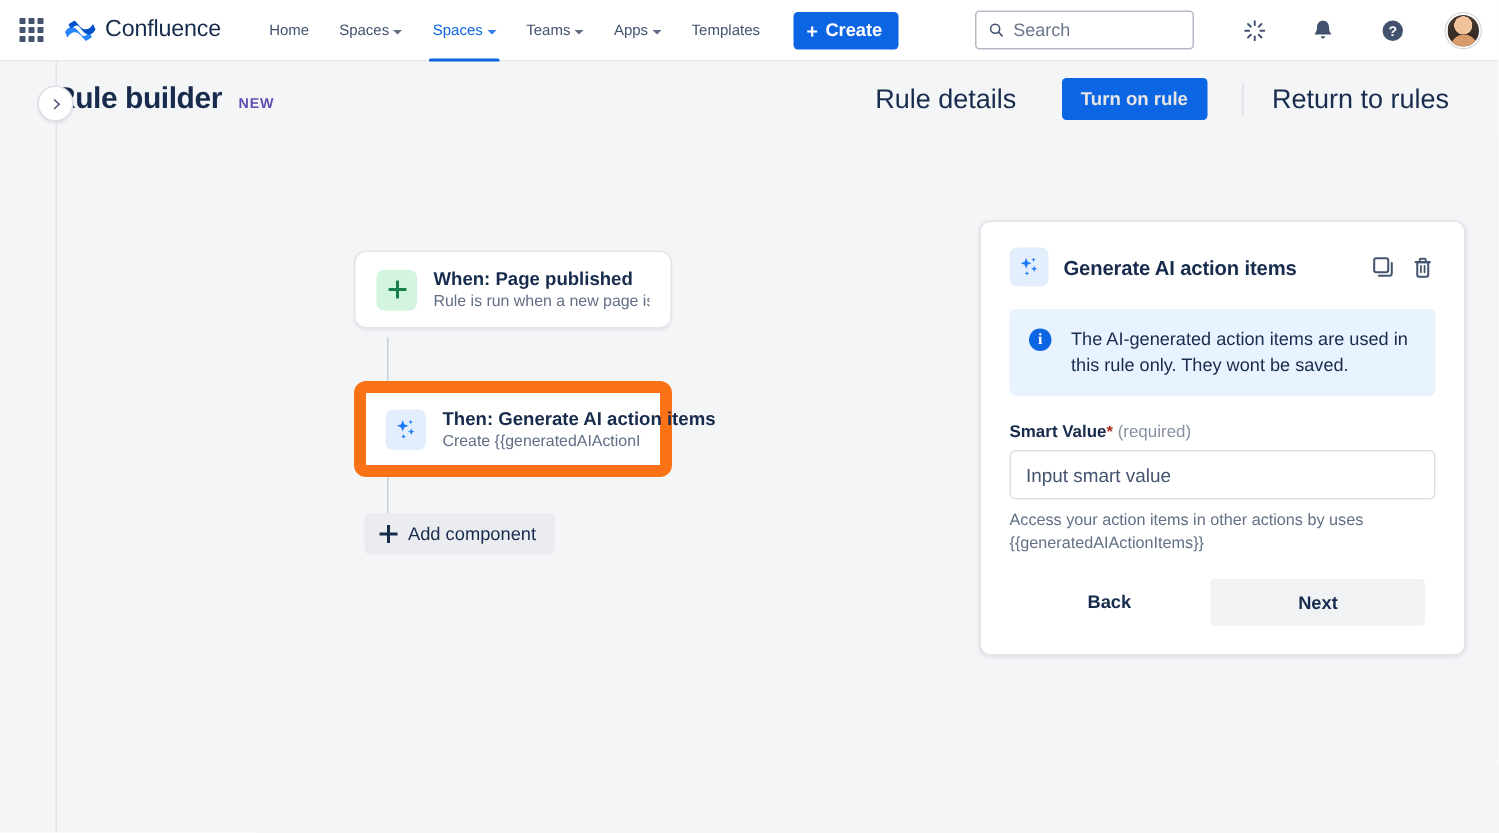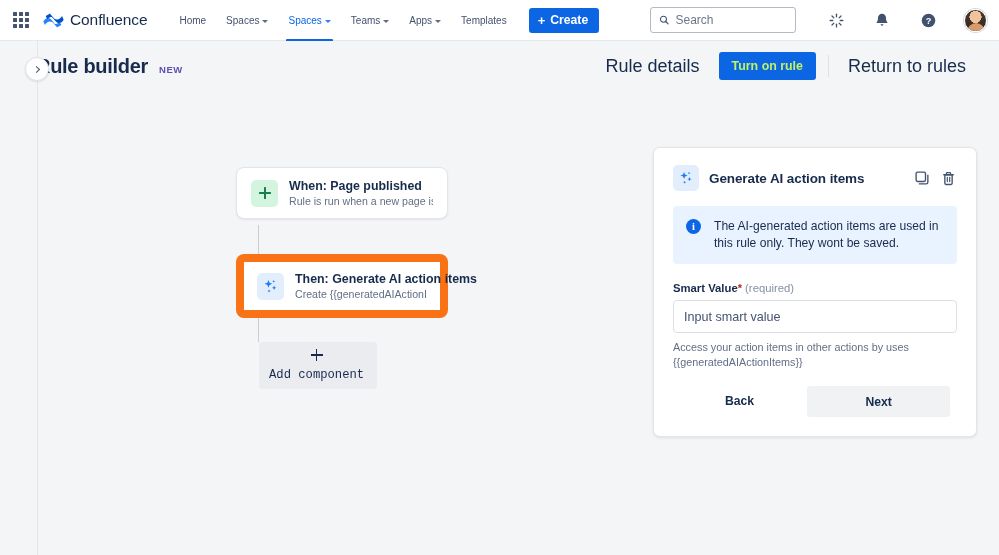--- a/index.html
+++ b/index.html
@@ -136,24 +136,24 @@
     letter-spacing: .6px;
   }
   .header-actions { margin-left: auto; display: flex; align-items: center; gap: 0; }
   .ghost-btn {
     font-size: 18px; color: #172b4d; font-weight: 500;
     background: transparent; border: none; cursor: pointer;
     padding: 6px 11px; border-radius: 3px; font-family: inherit;
     white-space: nowrap;
   }
   .primary-btn {
-    font-size: 12.4px; color: #bef264; font-weight: 600;
+    font-size: 12.4px; color: #e5e5e5; font-weight: 600;
     background: #0c66e4; border: none; cursor: pointer;
     padding: 7px 13px; border-radius: 3px; font-family: inherit;
-    margin: 0 8px; white-space: nowrap;
+    margin: 0 19px; white-space: nowrap;
   }
   .vdiv { width: 1px; height: 22px; background: #dfe1e6; margin: 0 8px 0 4px; }
 
   
   .canvas {
     position: absolute; left: 39px; right: 0; top: 50px; bottom: 0;
     background: #f4f5f7;
   }
   .flow {
     position: absolute; left: 197px; top: 76px; width: 256px;
@@ -194,25 +194,25 @@
   .node-title {
     font-size: 12.4px; font-weight: 600; color: #172b4d;
     margin-bottom: 2px; white-space: nowrap;
   }
   .node-sub {
     font-size: 10.6px; color: #626f86;
     white-space: nowrap; overflow: hidden; text-overflow: clip;
   }
 
   .add-component {
-    position: absolute; left: 23px; top: 175px;
+    position: absolute; left: 7px; top: 175px;
     display: flex; align-items: center; gap: 7px;
     background: #ebecf0; border: none; border-radius: 4px;
     padding: 7px 13px 7px 10px; cursor: pointer;
-    font-family: Liberation Mono, monospace; font-size: 12.2px; font-weight: 500; color: #172b4d; flex-direction: column;
+    font-family: Liberation Sans, sans-serif; font-size: 12.2px; font-weight: 500; color: #172b4d;
   }
   .plus-dark { position: relative; width: 12px; height: 12px; flex: 0 0 12px; }
   .plus-dark::before, .plus-dark::after {
     content: ""; position: absolute; background: #172b4d;
   }
   .plus-dark::before { left: 0; top: 5px; width: 12px; height: 1.7px; }
   .plus-dark::after  { top: 0; left: 5px; width: 1.7px; height: 12px; }
 
   
   .panel {

